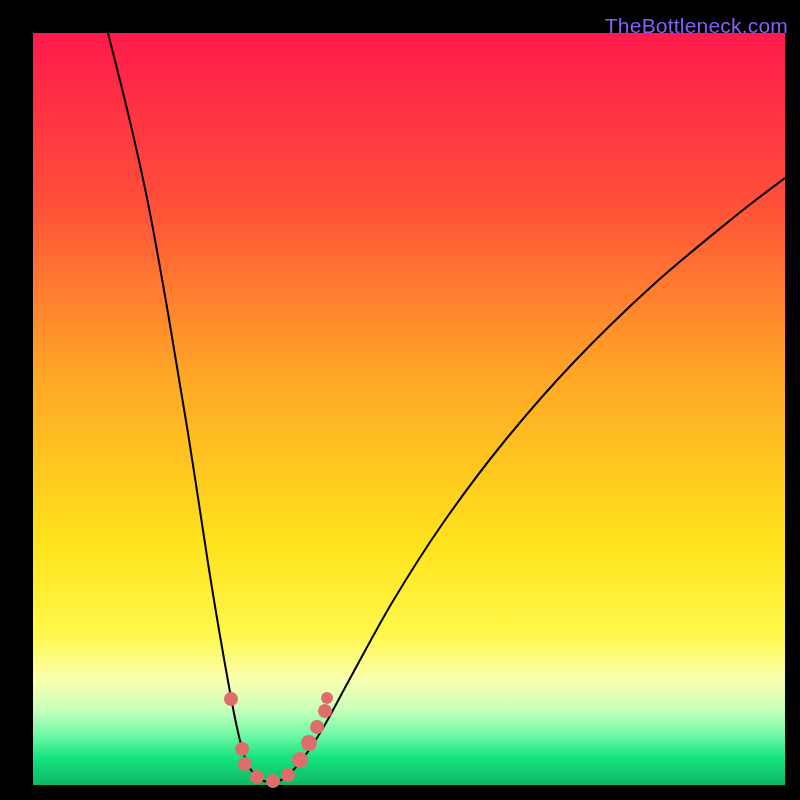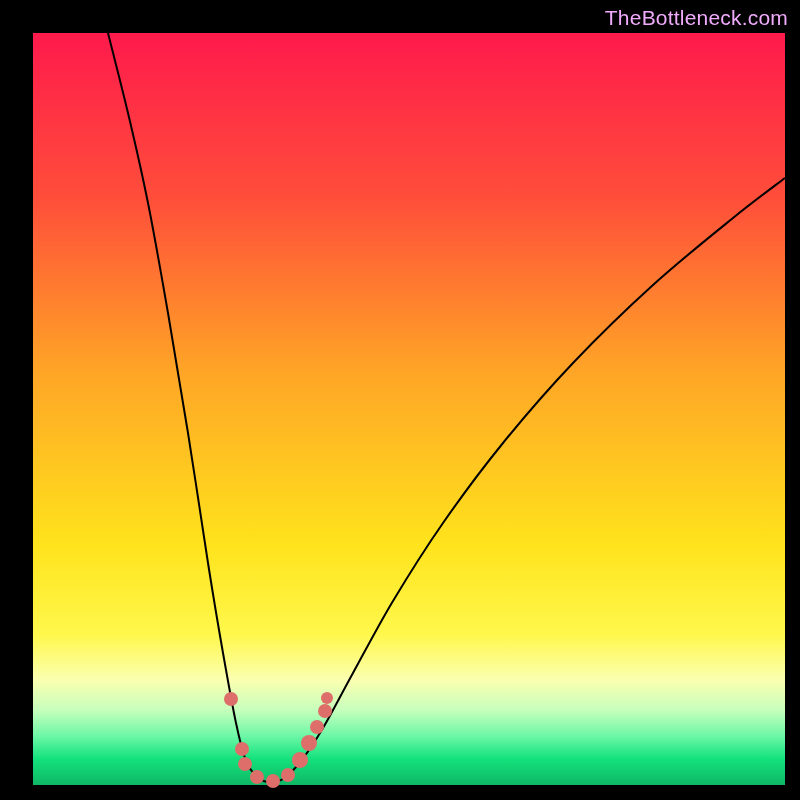--- a/index.html
+++ b/index.html
@@ -25,23 +25,23 @@
     top: 33px;
     width: 752px;
     height: 752px;
   }
   .gradient {
     position: absolute;
     inset: 0;
   }
   .watermark {
     position: absolute;
-    top: 6px;
+    top: 14px;
     right: 12px;
-    color: #f0abfc;
+    color: #8b5cf6;
     font-size: 21px;
     font-weight: 500;
     letter-spacing: 0.2px;
   }
   svg.curve {
     position: absolute;
     inset: 0;
     width: 100%;
     height: 100%;
     overflow: visible;

